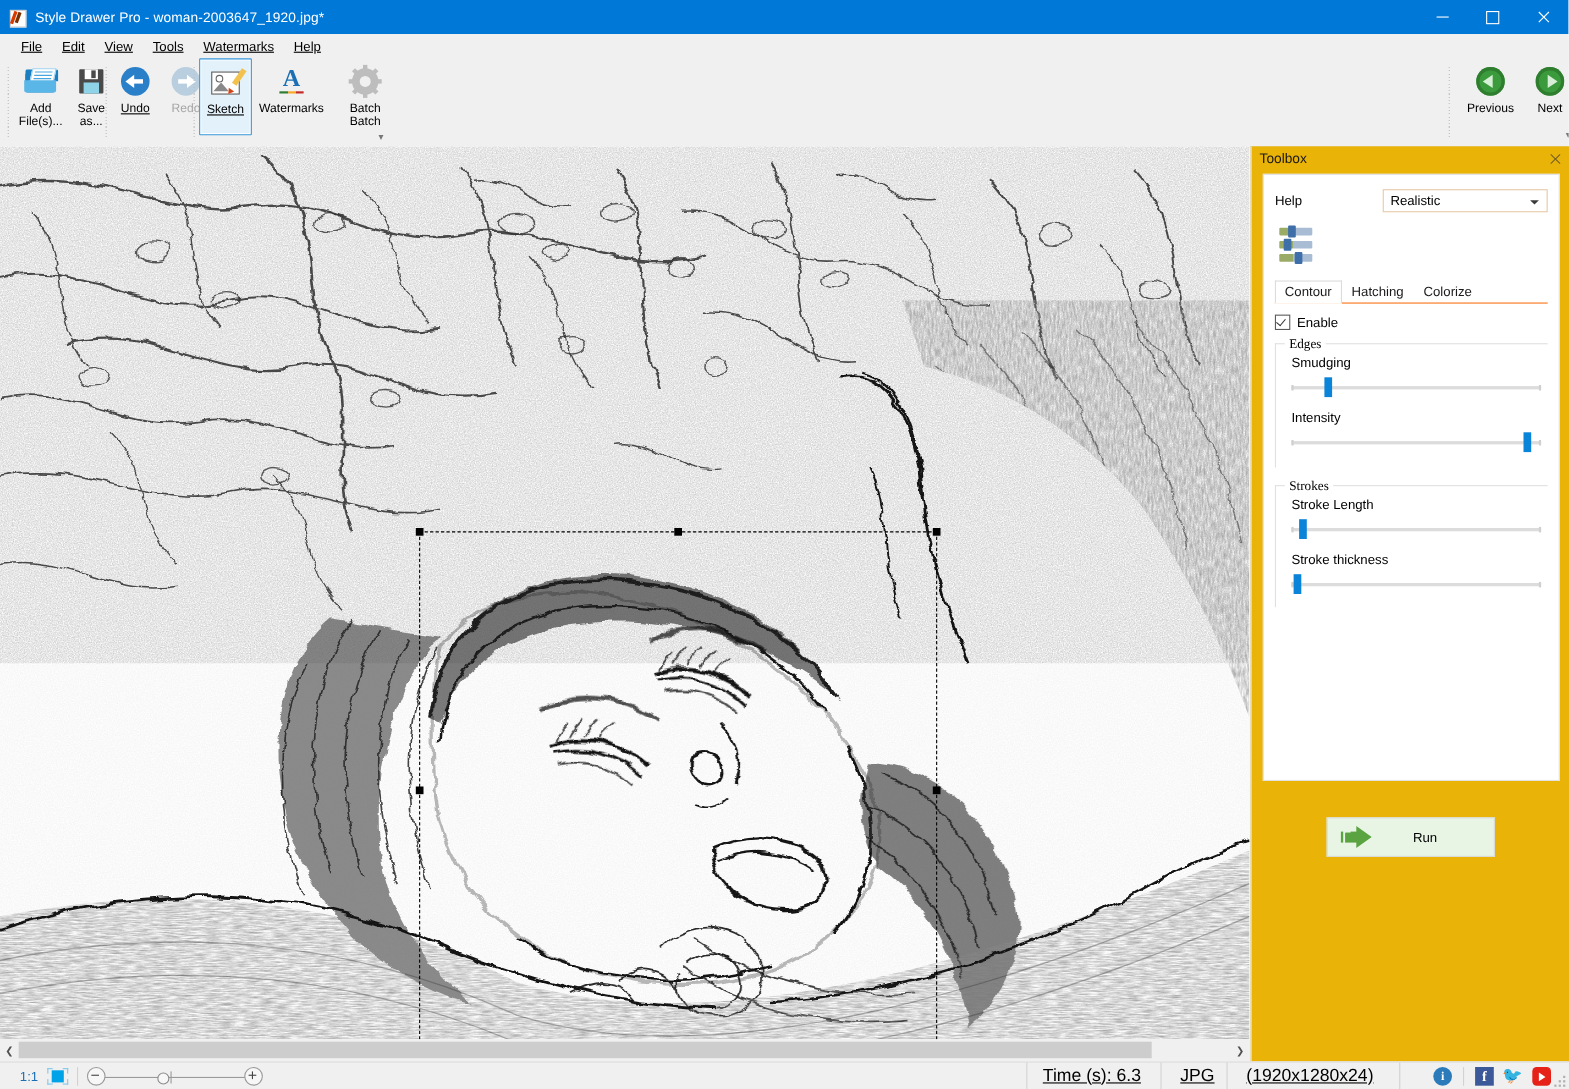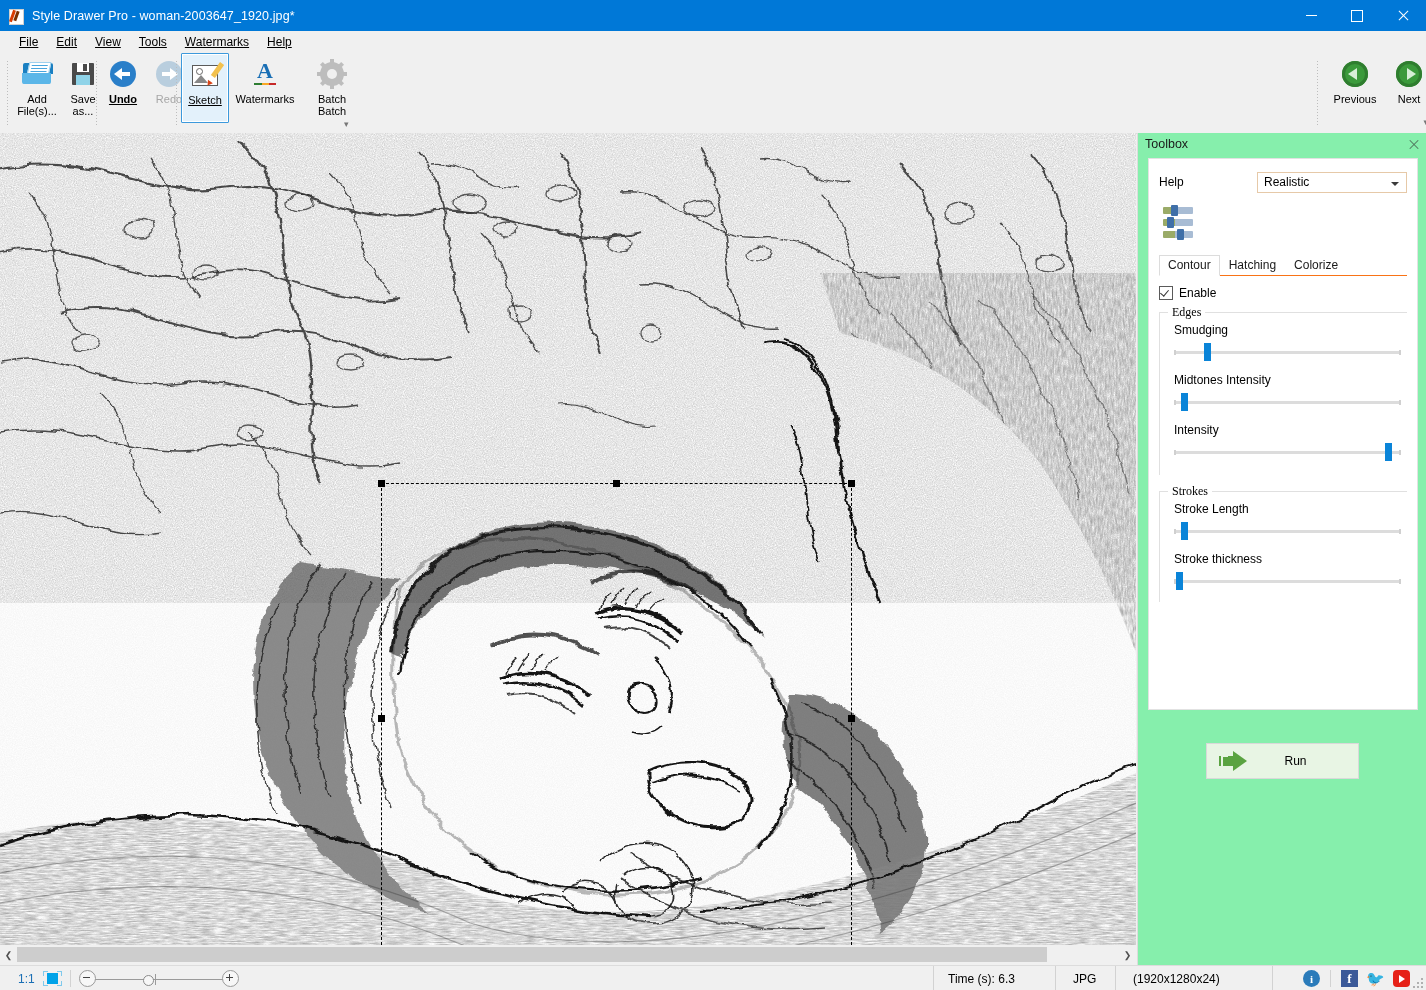--- a/index.html
+++ b/index.html
@@ -136,21 +136,21 @@
     position:absolute;left:0;top:945px;width:1136px;height:19px;background:#f0f0f0;
     display:flex;align-items:center;
   }
   .hs-arrow{width:17px;height:19px;display:flex;align-items:center;justify-content:center;color:#505050;font-size:9px;}
   .hs-track{flex:1;height:19px;background:#f0f0f0;position:relative;}
   .hs-thumb{position:absolute;left:0;top:2px;height:15px;width:1030px;background:#cdcdcd;}
 
   
   .toolbox{
     position:absolute;left:1137px;top:133px;width:289px;height:832px;
-    background:#86efac;border-left:1px solid #dcdcdc;
+    background:#eab308;border-left:1px solid #dcdcdc;
   }
   .tbx-head{height:22px;display:flex;align-items:center;justify-content:space-between;padding:0 8px 0 7px;}
   .tbx-head .ttl{font-size:12.5px;color:#1a1a1a;}
   .tbx-x{position:relative;width:11px;height:11px;opacity:.65;}
   .tbx-x:before,.tbx-x:after{content:"";position:absolute;left:0;top:5px;width:12px;height:1px;background:#333;}
   .tbx-x:before{transform:rotate(45deg);} .tbx-x:after{transform:rotate(-45deg);}
 
   .tbx-body{position:absolute;left:10px;top:25px;width:268px;background:#fff;border:1px solid #e2e2e2;height:550px;}
   .tbx-inner{padding:8px 10px;}
 
@@ -225,21 +225,21 @@
   .sb-div{width:1px;height:17px;background:#d2d2d2;margin:0 8px;}
   .zoomslider{position:relative;width:160px;height:18px;display:flex;align-items:center;}
   .zs-btn{width:15px;height:15px;border-radius:50%;border:1px solid #9a9a9a;background:#f7f7f7;position:relative;}
   .zs-btn span{position:absolute;background:#444;}
   .zs-btn .h{left:3px;top:6px;width:7px;height:1px;}
   .zs-btn .v{left:6px;top:3px;width:1px;height:7px;}
   .zs-line{position:absolute;left:15px;right:15px;top:9px;height:1px;background:#9a9a9a;}
   .zs-tick{position:absolute;left:76px;top:4px;width:1px;height:11px;background:#9a9a9a;}
   .zs-knob{position:absolute;left:64px;top:5px;width:9px;height:9px;border-radius:50%;background:#f7f7f7;border:1px solid #8a8a8a;}
 
-  .sb-cell{font-size:12px;padding:0 10px;height:25px;display:flex;align-items:center;}
+  .sb-cell{font-size:16px;padding:0 10px;height:25px;display:flex;align-items:center;text-decoration:underline;}
   .sb-vline{width:1px;height:25px;background:#d2d2d2;}
   .sb-time{position:absolute;left:938px;}
   .sb-fmt{position:absolute;left:1063px;}
   .sb-dims{position:absolute;left:1123px;}
   .sb-social{position:absolute;right:16px;display:flex;align-items:center;gap:9px;}
   .si{width:17px;height:17px;position:relative;}
   .si-info{border-radius:50%;background:#2b7bba;color:#fff;font-size:11px;font-weight:bold;
      display:flex;align-items:center;justify-content:center;font-family:"Liberation Serif",serif;}
   .si-fb{background:#3b5998;color:#fff;font-size:13px;font-weight:bold;
      display:flex;align-items:center;justify-content:center;font-family:"Liberation Serif",serif;}
@@ -318,21 +318,21 @@
     <div class="rib-sep" style="left:96px;"></div>
 
     <div class="rib-group" style="left:100px;">
       <div class="rib-btn">
         <div class="ico">
           <div class="ic-arrow undo">
               <div class="notch"></div>
               <div class="bar"></div>
             </div>
         </div>
-        <div class="lbl" style="text-decoration:underline;font-weight:bold;">Undo</div>
+        <div class="lbl" style="text-decoration:underline;">Undo</div>
       </div>
       <div class="rib-btn disabled">
         <div class="ico">
           <div class="ic-arrow redo">
               <div class="notch"></div>
               <div class="bar"></div>
             </div>
         </div>
         <div class="lbl">Redo</div>
       </div>
@@ -661,30 +661,20 @@
             <div class="slider-block">
               <div class="slabel">Smudging</div>
               <div class="slider">
                 <div class="track">
                     <div class="cap" style="left:0;"></div>
                     <div class="cap" style="right:0;"></div>
                   </div>
                 <div class="thumb" style="left:13%;"></div>
               </div>
             </div>
-            <div class="slider-block">
-              <div class="slabel">Midtones Intensity</div>
-              <div class="slider">
-                <div class="track">
-                    <div class="cap" style="left:0;"></div>
-                    <div class="cap" style="right:0;"></div>
-                  </div>
-                <div class="thumb" style="left:3%;"></div>
-              </div>
-            </div>
             <div class="slider-block" style="margin-bottom:6px;">
               <div class="slabel">Intensity</div>
               <div class="slider">
                 <div class="track">
                     <div class="cap" style="left:0;"></div>
                     <div class="cap" style="right:0;"></div>
                   </div>
                 <div class="thumb" style="left:93%;"></div>
               </div>
             </div>

